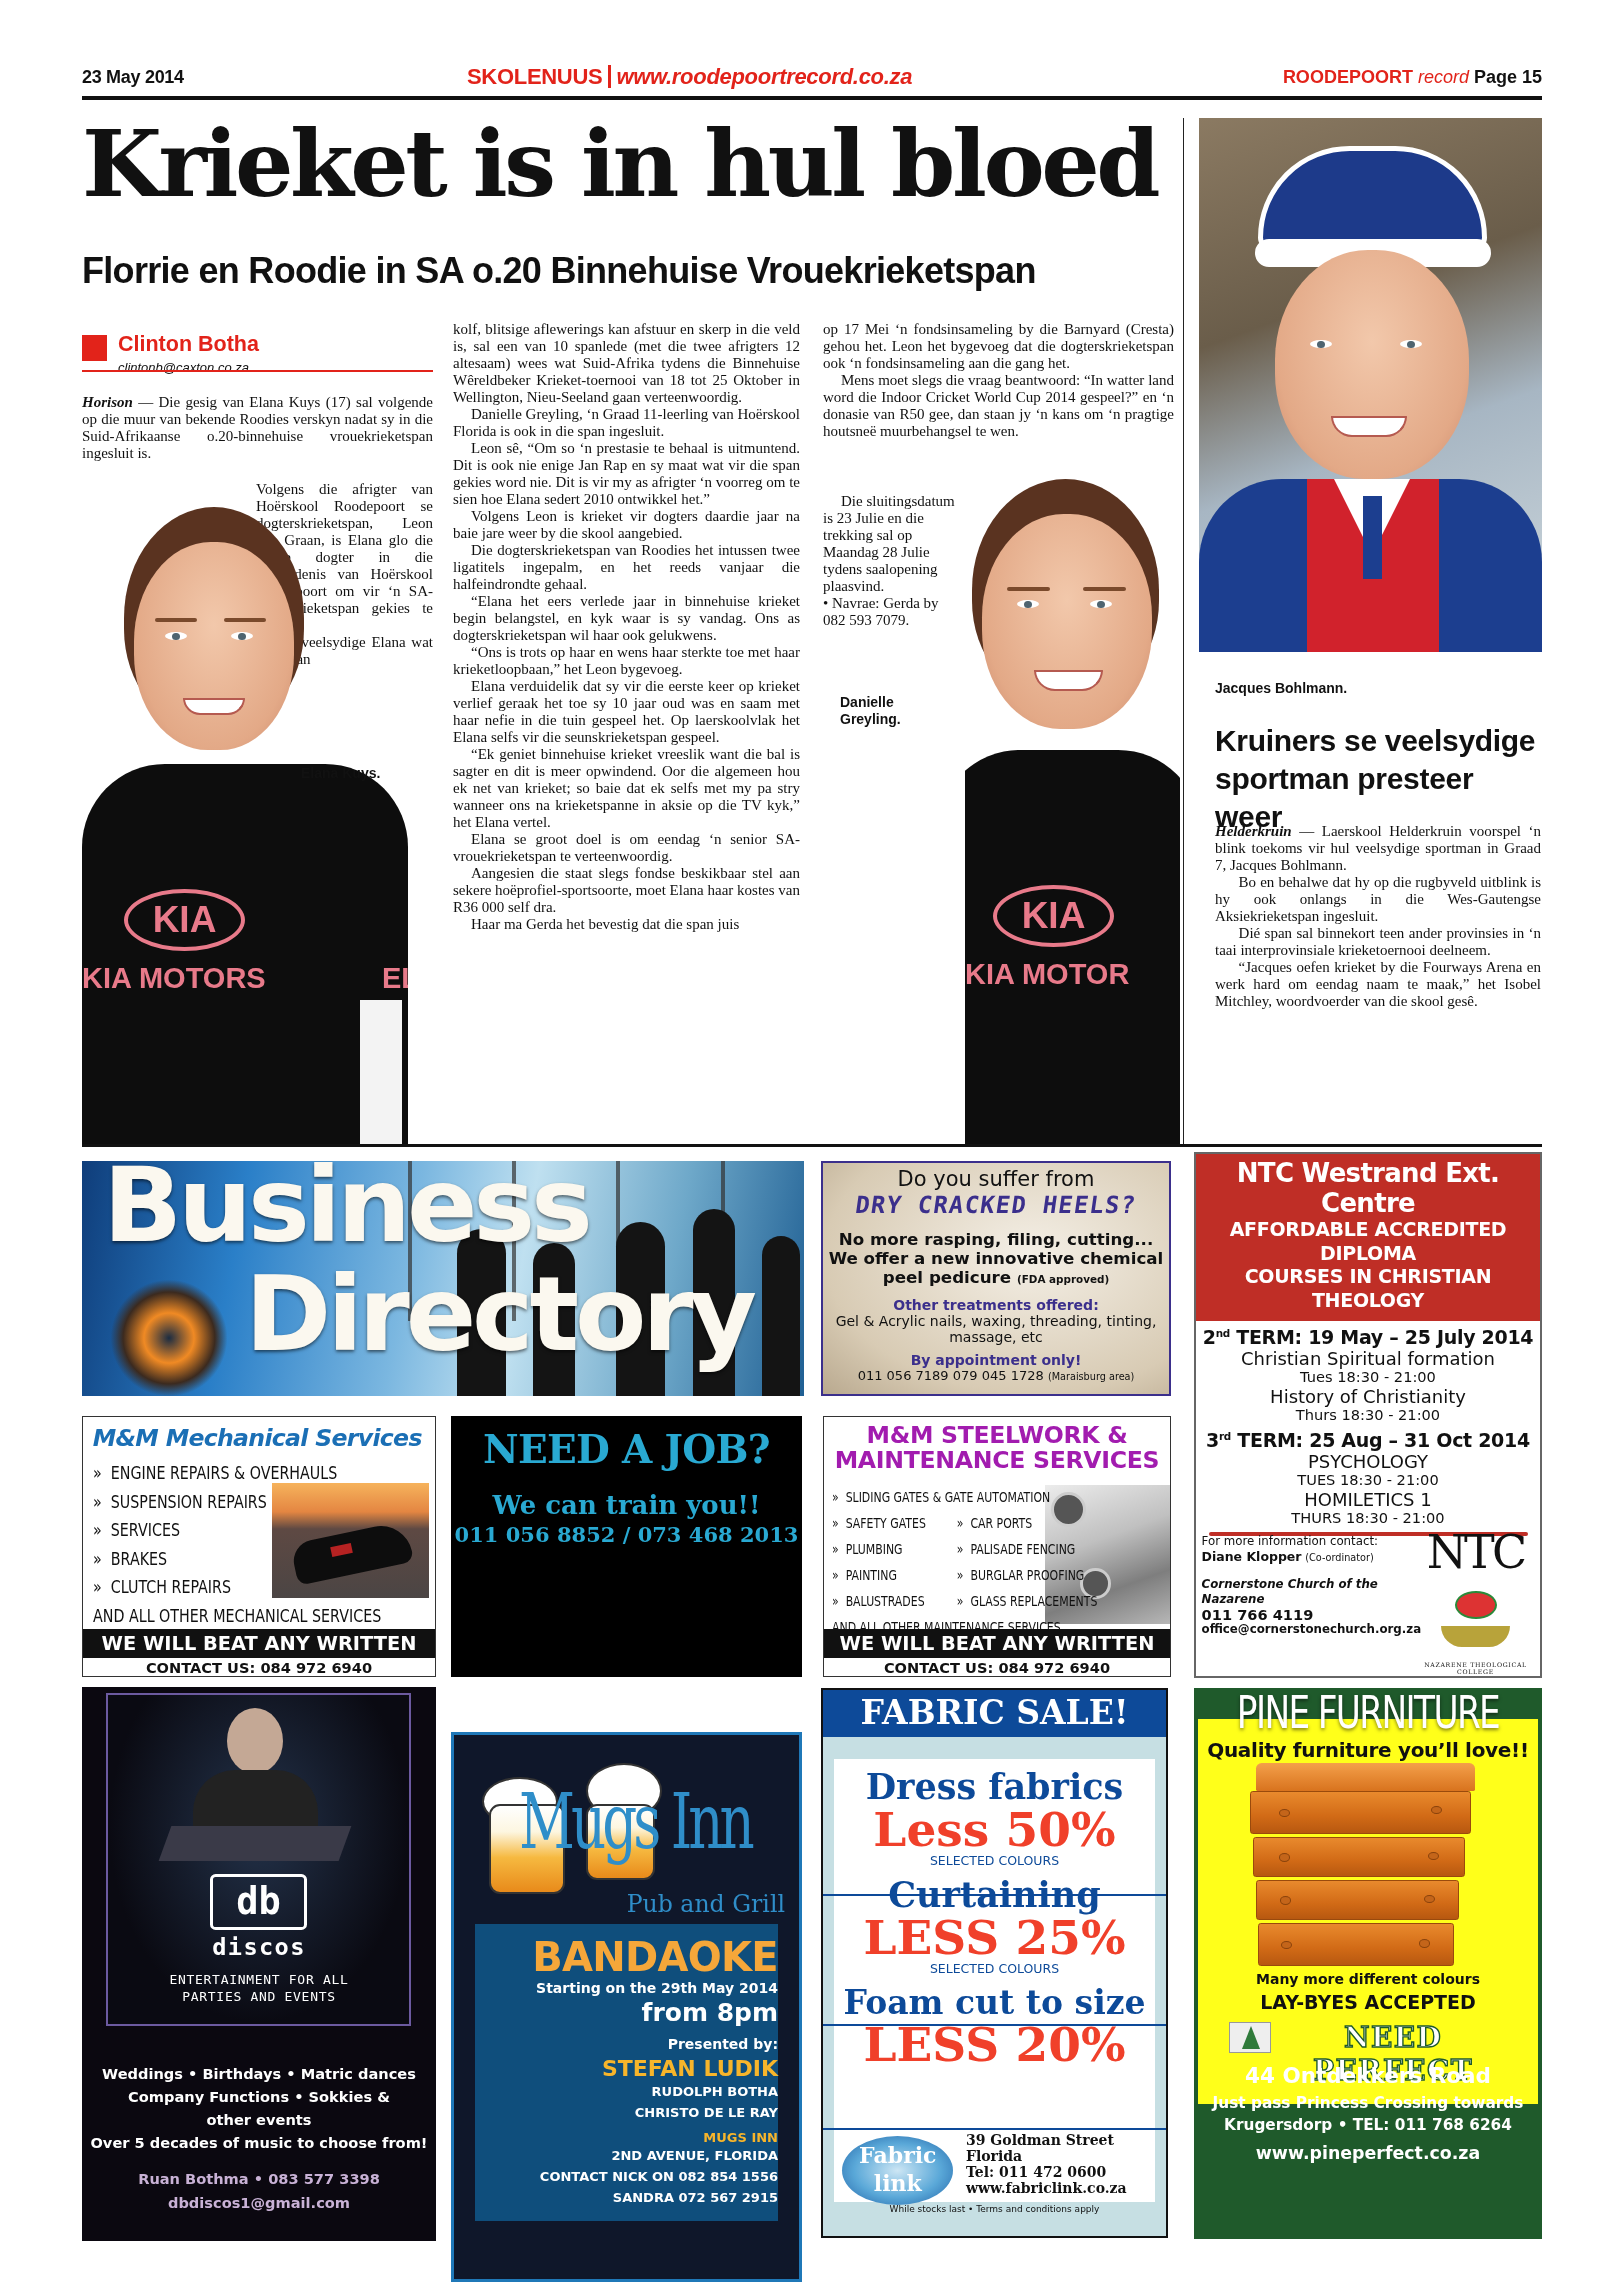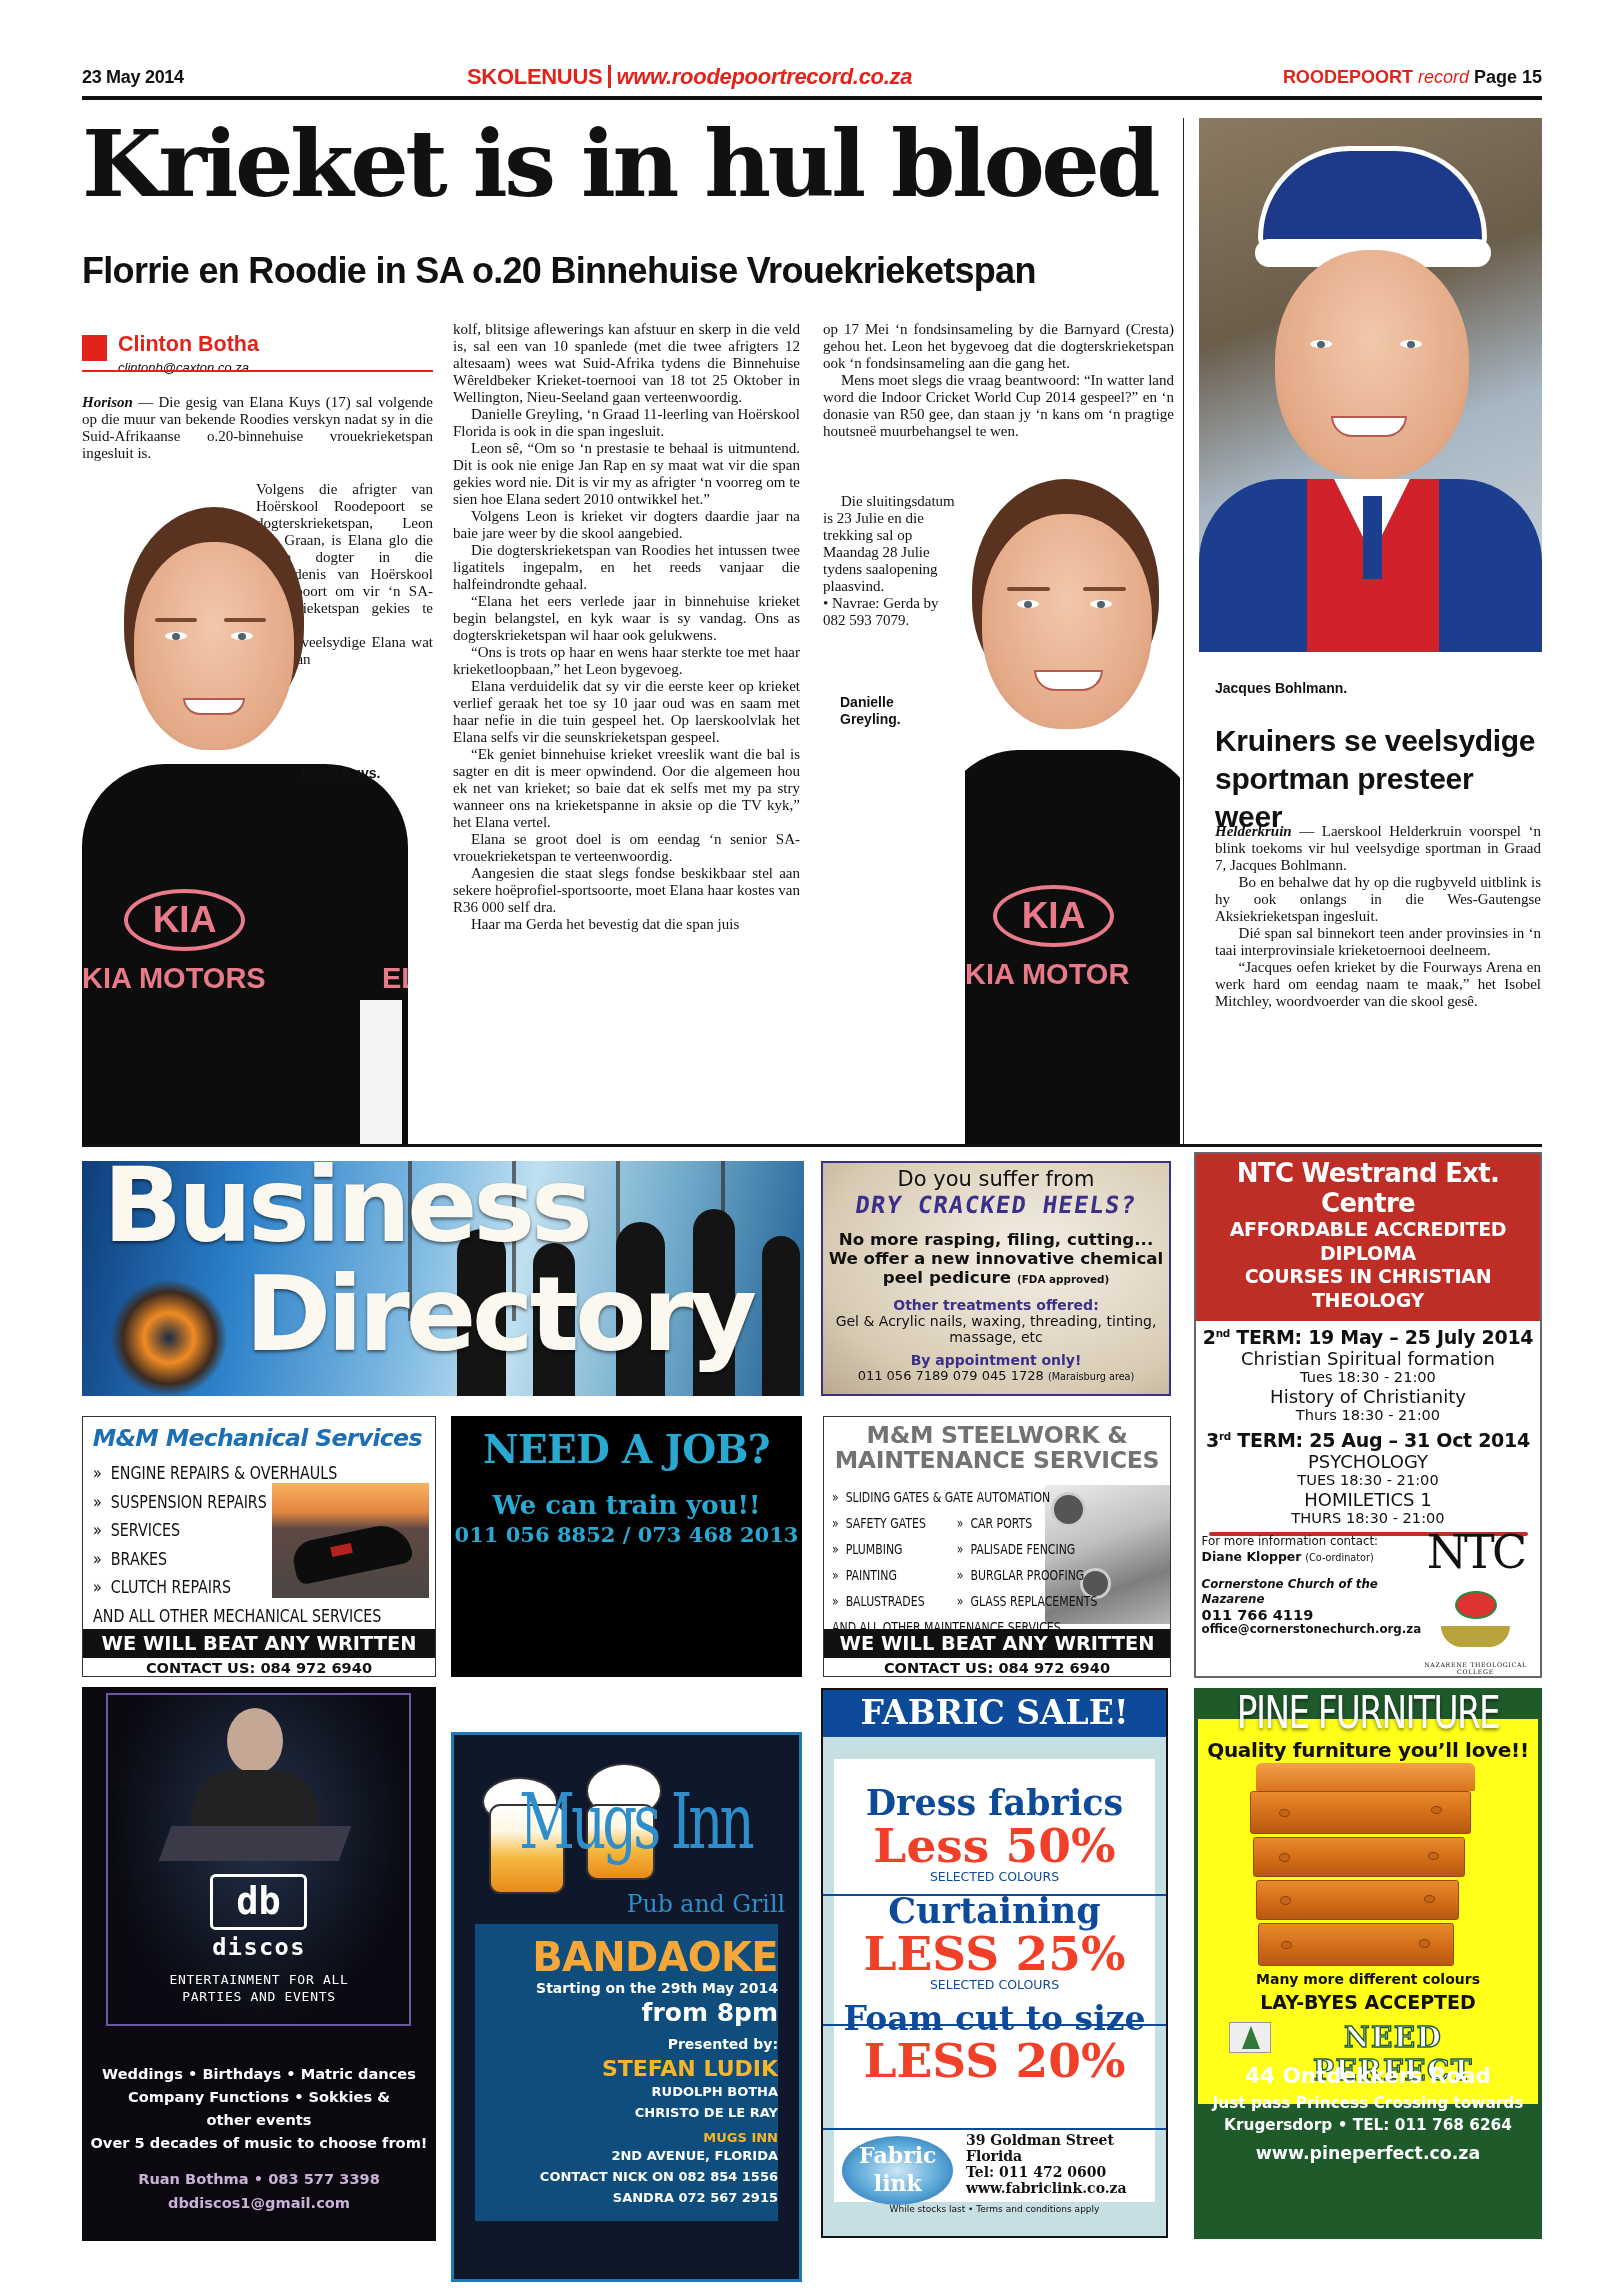--- a/index.html
+++ b/index.html
@@ -106,21 +106,21 @@
 
   
   .job { left: 451px; top: 1416px; width: 351px; height: 261px; background: #000; color: #29a9d2; text-align: center; font-family: "DejaVu Serif", serif; font-weight: bold; }
   .job .j1 { font-size: 39px; margin-top: 9.7px; letter-spacing: -0.7px; }
   .job .j2 { font-size: 37px; line-height: 42px; margin-top: 15.3px; letter-spacing: -0.7px; }
   .job .j3 { font-size: 26px; margin-top: 18px; }
   .job .j4 { font-size: 21px; margin-top: 2.8px; }
 
   
   .mm-steel { left: 823px; top: 1416px; width: 348px; height: 261px; border: 1.4px solid #333; background: #fff; font-family: "DejaVu Sans", sans-serif; }
-  .steel-title { text-align: center; color: #737373; font-weight: bold; font-size: 23.6px; line-height: 25px; letter-spacing: -0.3px; margin-top: 5.6px; }
+  .steel-title { text-align: center; color: #a21caf; font-weight: bold; font-size: 23.6px; line-height: 25px; letter-spacing: -0.3px; margin-top: 5.6px; }
   .steel-img { position: absolute; left: 221px; top: 68px; width: 128px; height: 139px; background: linear-gradient(160deg, #ececec 0%, #c0c0c0 40%, #7e7e7e 70%, #b8b8b8 100%); }
   .steel-tube { position: absolute; border-radius: 50%; background: #555; border: 3.5px solid #ccc; }
   .steel-list { position: absolute; left: 8.3px; top: 67px; font-size: 14px; line-height: 26px; transform: scaleX(0.78); transform-origin: left; white-space: nowrap; }
   .steel-list .row span { display: inline-block; width: 160px; }
 
   
   .discos { left: 82px; top: 1687px; width: 354px; height: 554px; background: #0b0810; color: #fff; font-family: "DejaVu Sans", sans-serif; text-align: center; }
   .discos-frame { position: absolute; left: 23.6px; top: 5.6px; width: 305px; height: 333px; border: 2.8px solid #6c5aa0; background: radial-gradient(ellipse at 50% 40%, #23324a 0%, #0a0a12 70%); }
   .discos .logo-db { position: absolute; left: 128px; top: 187px; width: 97px; height: 56px; border: 3.5px solid #fff; border-radius: 5.6px; font-family: "DejaVu Sans Mono", monospace; font-weight: bold; font-size: 37px; line-height: 49px; }
   .discos .logo-word { position: absolute; left: 0; width: 100%; top: 246px; font-family: "DejaVu Sans Mono", monospace; font-size: 23.6px; font-weight: bold; letter-spacing: 1.4px; }
@@ -430,21 +430,21 @@
     <div class="venue">MUGS INN</div>
     <div class="p">2ND AVENUE, FLORIDA</div>
     <div class="p">CONTACT NICK ON 082 854 1556</div>
     <div class="p">SANDRA 072 567 2915</div>
   </div>
 </div>
 
 <div class="ad fabric">
   <div class="title">FABRIC SALE!</div>
   <div class="inner">
-    <div class="blue" style="font-size:35px; margin-top:23px;">Dress fabrics</div>
+    <div class="blue" style="font-size:35px; margin-top:7px;">Dress fabrics</div>
     <div class="red" style="font-size:47px; line-height:46px;">Less 50%</div>
     <div class="sel">SELECTED COLOURS</div>
     <div class="divider" style="top:135px;"></div>
     <div class="blue" style="font-size:35px; margin-top:5.6px;">Curtaining</div>
     <div class="red" style="font-size:47px; line-height:46px;">LESS 25%</div>
     <div class="sel">SELECTED COLOURS</div>
     <div class="divider" style="top:265px;"></div>
     <div class="blue" style="font-size:33px; margin-top:7px;">Foam cut to size</div>
     <div class="red" style="font-size:47px; line-height:46px;">LESS 20%</div>
     <div class="divider" style="top:369px;"></div>

